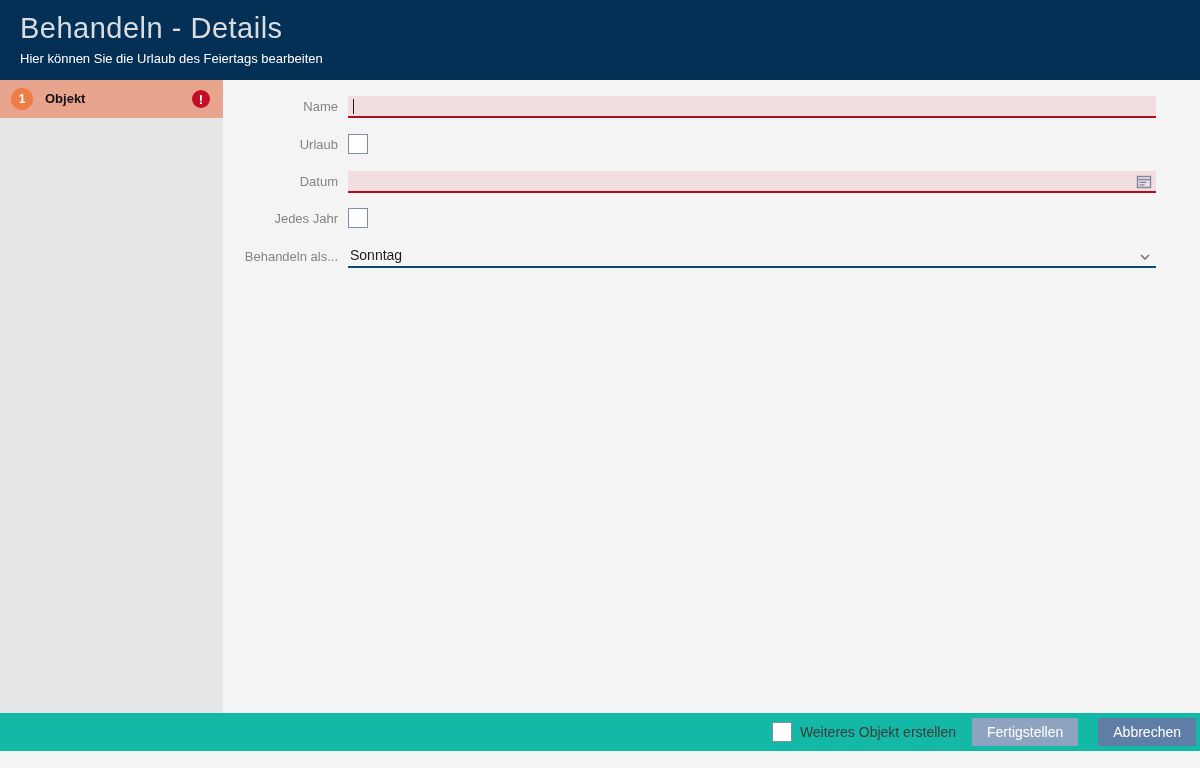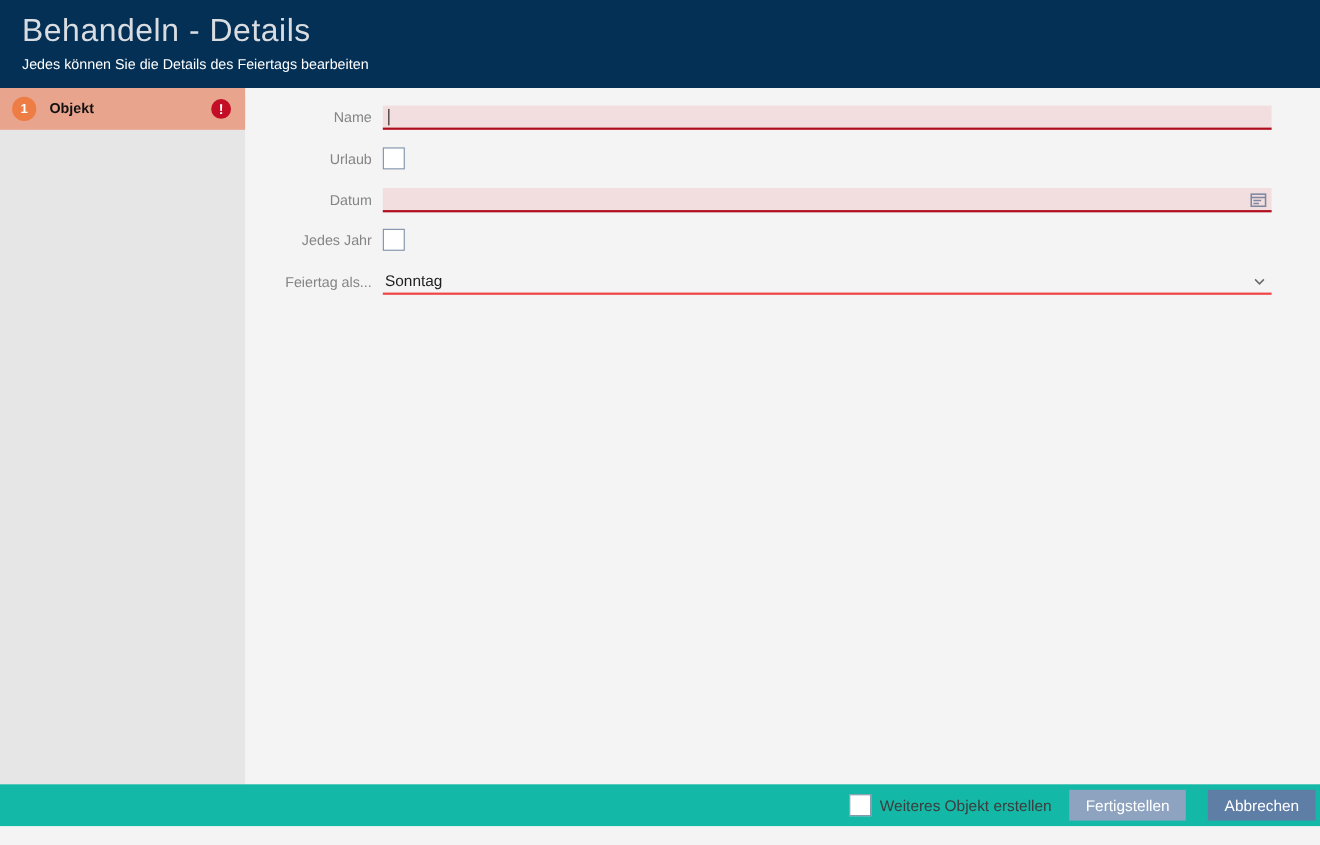--- a/index.html
+++ b/index.html
@@ -33,21 +33,21 @@
   .flabel { width:125px; padding-right:10px; text-align:right; font-size:13px; color:#848484; }
 
   .text-input { position:relative; width:808px; height:22px; background:#f2dede;
                 border:none; border-bottom:2px solid #b00d1f; }
   .caret { position:absolute; left:5px; top:3px; width:1px; height:15px; background:#1a1a1a; }
 
   .checkbox { appearance:none; -webkit-appearance:none; width:20px; height:20px;
               background:#ffffff; border:1px solid #7d8fa8; cursor:pointer; margin:0; }
 
   .combo { position:relative; width:808px; height:22px; background:transparent;
-           border-bottom:2px solid #ef4444; cursor:pointer; }
+           border-bottom:2px solid #0c4a6e; cursor:pointer; }
   .combo-value { position:absolute; left:2px; top:1px; font-size:14px; color:#1f1f1f; }
   .combo-chevron { position:absolute; right:5px; top:3px; width:12px; height:12px; }
 
   .cal-icon { position:absolute; right:4px; top:3px; width:16px; height:16px; cursor:pointer; }
 
   .lbl-row-center { line-height:22px; }
   .lbl-checkbox { line-height:21px; }
 
   
   .footer { position:absolute; top:713px; left:0; width:1200px; height:38px; background:#14b8a6;
@@ -59,21 +59,21 @@
   .btn-finish { background:#8ea3c0; margin-left:16px; min-width:100px; }
   .btn-cancel { background:#5f7ea6; margin-left:20px; min-width:86px; }
 </style>
 </head>
 <body>
 
 <div class="window">
 
   <div class="header">
     <div class="title">Behandeln - Details</div>
-    <div class="subtitle">Jedes können Sie die Details des Feiertags bearbeiten</div>
+    <div class="subtitle">Hier können Sie die Urlaub des Feiertags bearbeiten</div>
   </div>
 
   <div class="sidebar">
     <div class="step-tab">
       <div class="step-num">1</div>
       <div class="step-label">Objekt</div>
       <div class="step-error">!</div>
     </div>
     <div class="step-arrow"></div>
   </div>
@@ -105,21 +105,21 @@
         </span>
       </div>
     </div>
 
     <div class="row" style="top:128px;">
       <div class="flabel lbl-checkbox">Jedes Jahr</div>
       <input type="checkbox" class="checkbox" style="">
     </div>
 
     <div class="row" style="top:166px;">
-      <div class="flabel lbl-row-center">Feiertag als...</div>
+      <div class="flabel lbl-row-center">Behandeln als...</div>
       <div class="combo">
         <span class="combo-value">Sonntag</span>
         <span class="combo-chevron">
           <svg width="12" height="12" viewBox="0 0 12 12">
             <polyline points="2,4 6,8 10,4" fill="none" stroke="#6a6a6a" stroke-width="1.4"></polyline>
           </svg>
         </span>
       </div>
     </div>
 

